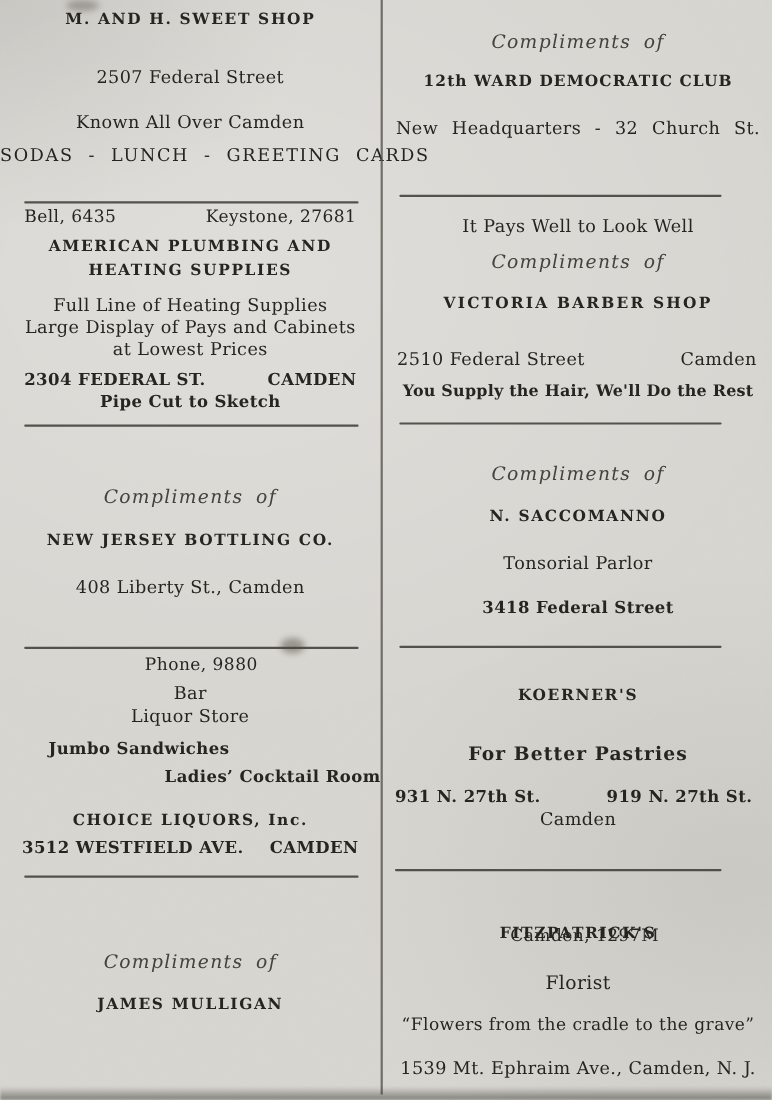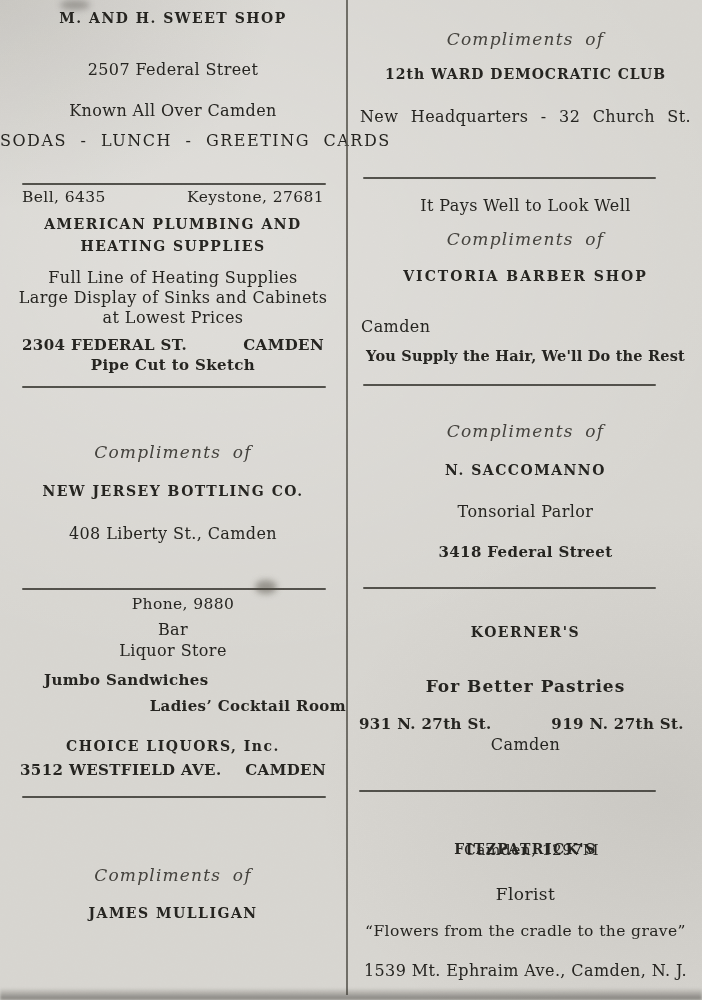--- a/index.html
+++ b/index.html
@@ -54,21 +54,21 @@
     <div class="rule" style="top:183px;left:22px;right:20px"></div>
 
     <section>
       <div class="ln row r" style="top:189px;padding:0 22px">
         <span>Bell, 6435</span>
         <span>Keystone, 27681</span>
       </div>
       <div class="ln h1" style="top:216px">AMERICAN PLUMBING AND</div>
       <div class="ln h1" style="top:238px">HEATING SUPPLIES</div>
       <div class="ln b" style="top:269px">Full Line of Heating Supplies</div>
-      <div class="ln b" style="top:289px">Large Display of Sinks and Cabinets</div>
+      <div class="ln b" style="top:289px">Large Display of Pays and Cabinets</div>
       <div class="ln b" style="top:309px">at Lowest Prices</div>
       <div class="ln row b15" style="top:337px;padding:0 22px">
         <span>2304 FEDERAL ST.</span>
         <span>CAMDEN</span>
       </div>
       <div class="ln b15" style="top:357px">Pipe Cut to Sketch</div>
     </section>
 
     <div class="rule" style="top:386px;left:22px;right:20px"></div>
 
@@ -112,20 +112,21 @@
       <div class="ln b wide" style="top:108px">New Headquarters - 32 Church St.</div>
     </section>
 
     <div class="rule" style="top:177px;left:14px;right:46px"></div>
 
     <section>
       <div class="ln b" style="top:197px">It Pays Well to Look Well</div>
       <div class="ln compliments" style="top:230px">Compliments of</div>
       <div class="ln h1" style="top:268px;letter-spacing:2px">VICTORIA BARBER SHOP</div>
       <div class="ln row b" style="top:318px;padding:0 14px 0 12px">
+        <span>2510 Federal Street</span>
         <span>Camden</span>
       </div>
       <div class="ln b14" style="top:348px">You Supply the Hair, We'll Do the Rest</div>
     </section>
 
     <div class="rule" style="top:384px;left:14px;right:46px"></div>
 
     <section>
       <div class="ln compliments" style="top:422px">Compliments of</div>
       <div class="ln h1" style="top:462px">N. SACCOMANNO</div>

